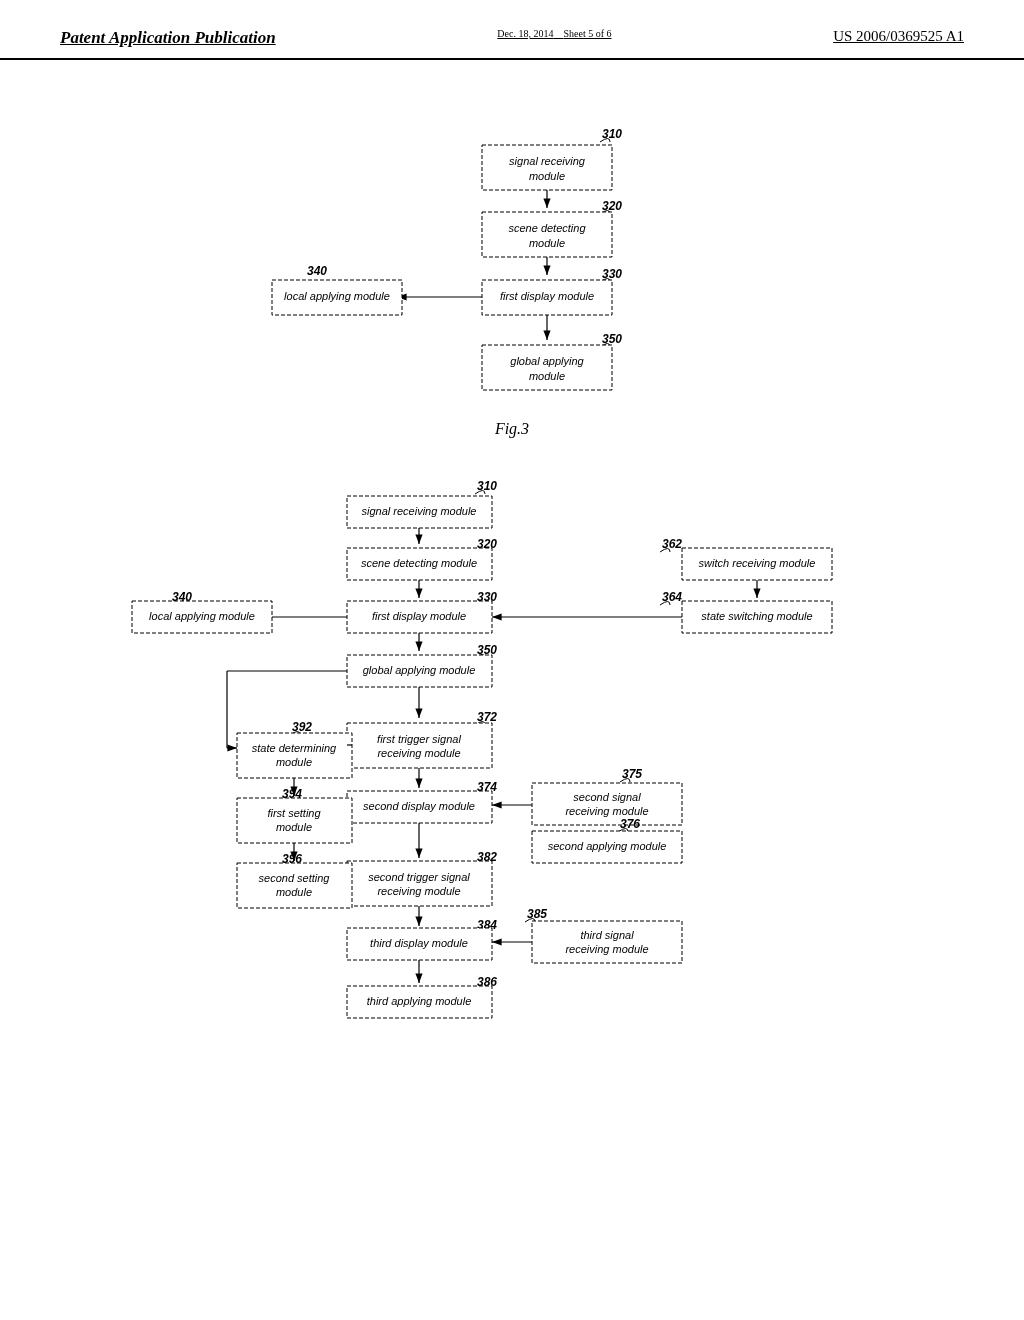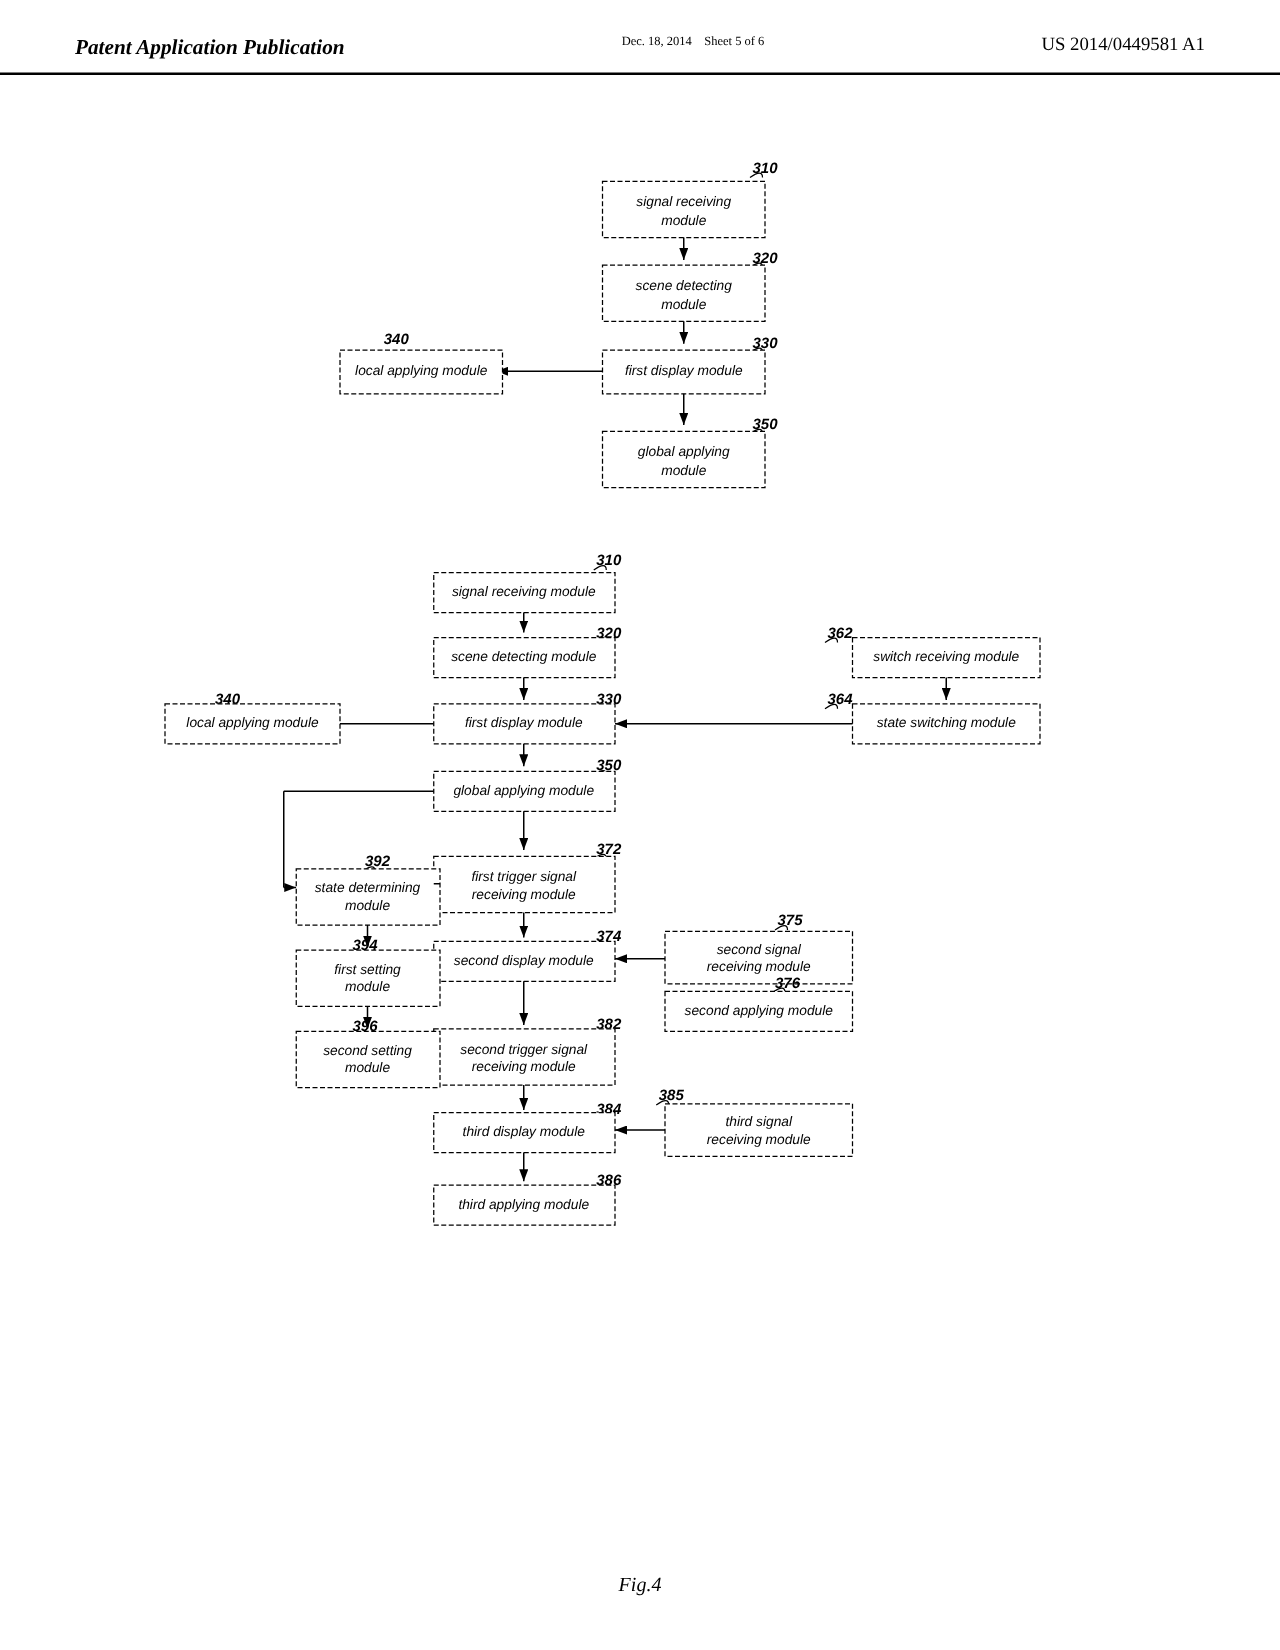--- a/index.html
+++ b/index.html
@@ -13,20 +13,21 @@
     }
 
     
     .header {
       display: flex;
       justify-content: space-between;
       align-items: flex-start;
       padding: 28px 60px 10px 60px;
       border-bottom: 2px solid #000;
       margin-bottom: 30px;
+      text-decoration: underline;
     }
     .header-left {
       font-weight: bold;
       font-size: 17px;
       font-style: italic;
     }
     .header-center {
       font-size: 10px;
       text-align: center;
     }
@@ -88,21 +89,21 @@
   </style>
 </head>
 <body>
 
 <div class="header">
   <div class="header-left">Patent Application Publication</div>
   <div class="header-center">
     <span>Dec. 18, 2014</span>&nbsp;&nbsp;&nbsp;
     <span>Sheet 5 of 6</span>
   </div>
-  <div class="header-right">US 2014/0449581 A1</div>
+  <div class="header-right">US 2006/0369525 A1</div>
 </div>
 
 <div class="content">
 
   <div class="diagram">
     <svg width="600" height="320" viewBox="0 0 600 320">
       <defs>
         <marker id="arrowhead" markerWidth="8" markerHeight="6" refX="8" refY="3" orient="auto">
           <polygon points="0 0, 8 3, 0 6" fill="black"></polygon>
         </marker>
@@ -141,20 +142,21 @@
       <rect x="60" y="190" width="130" height="35" class="box-rect"></rect>
       <text x="125" y="207" class="box-text">local applying module</text>
 
       <text x="390" y="253" class="label-text">350</text>
       <path d="M388,257 Q398,250 398,257" stroke="black" stroke-width="1" fill="none"></path>
 
       <rect x="270" y="255" width="130" height="45" class="box-rect"></rect>
       <text x="335" y="272" class="box-text">global applying</text>
       <text x="335" y="287" class="box-text">module</text>
     </svg>
+    <div class="fig-label">Fig.3</div>
   </div>
 
   <div class="diagram">
     <svg width="900" height="820" viewBox="0 0 900 820">
       <defs>
         <marker id="arrowhead2" markerWidth="8" markerHeight="6" refX="8" refY="3" orient="auto">
           <polygon points="0 0, 8 3, 0 6" fill="black"></polygon>
         </marker>
       </defs>
 
@@ -284,16 +286,15 @@
 
       <text x="220" y="395" class="label-text">396</text>
       <path d="M218,399 Q228,392 228,399" stroke="black" stroke-width="1" fill="none"></path>
       <rect x="175" y="395" width="115" height="45" class="box-rect"></rect>
       <text x="232" y="411" class="box-text">second setting</text>
       <text x="232" y="425" class="box-text">module</text>
 
       <line x1="285" y1="277" x2="290" y2="277" stroke="black" stroke-width="1.2" fill="none"></line>
 
     </svg>
-    <div class="fig-label">Fig.4</div>
   </div>
 
 </div>
 
 </body></html>

